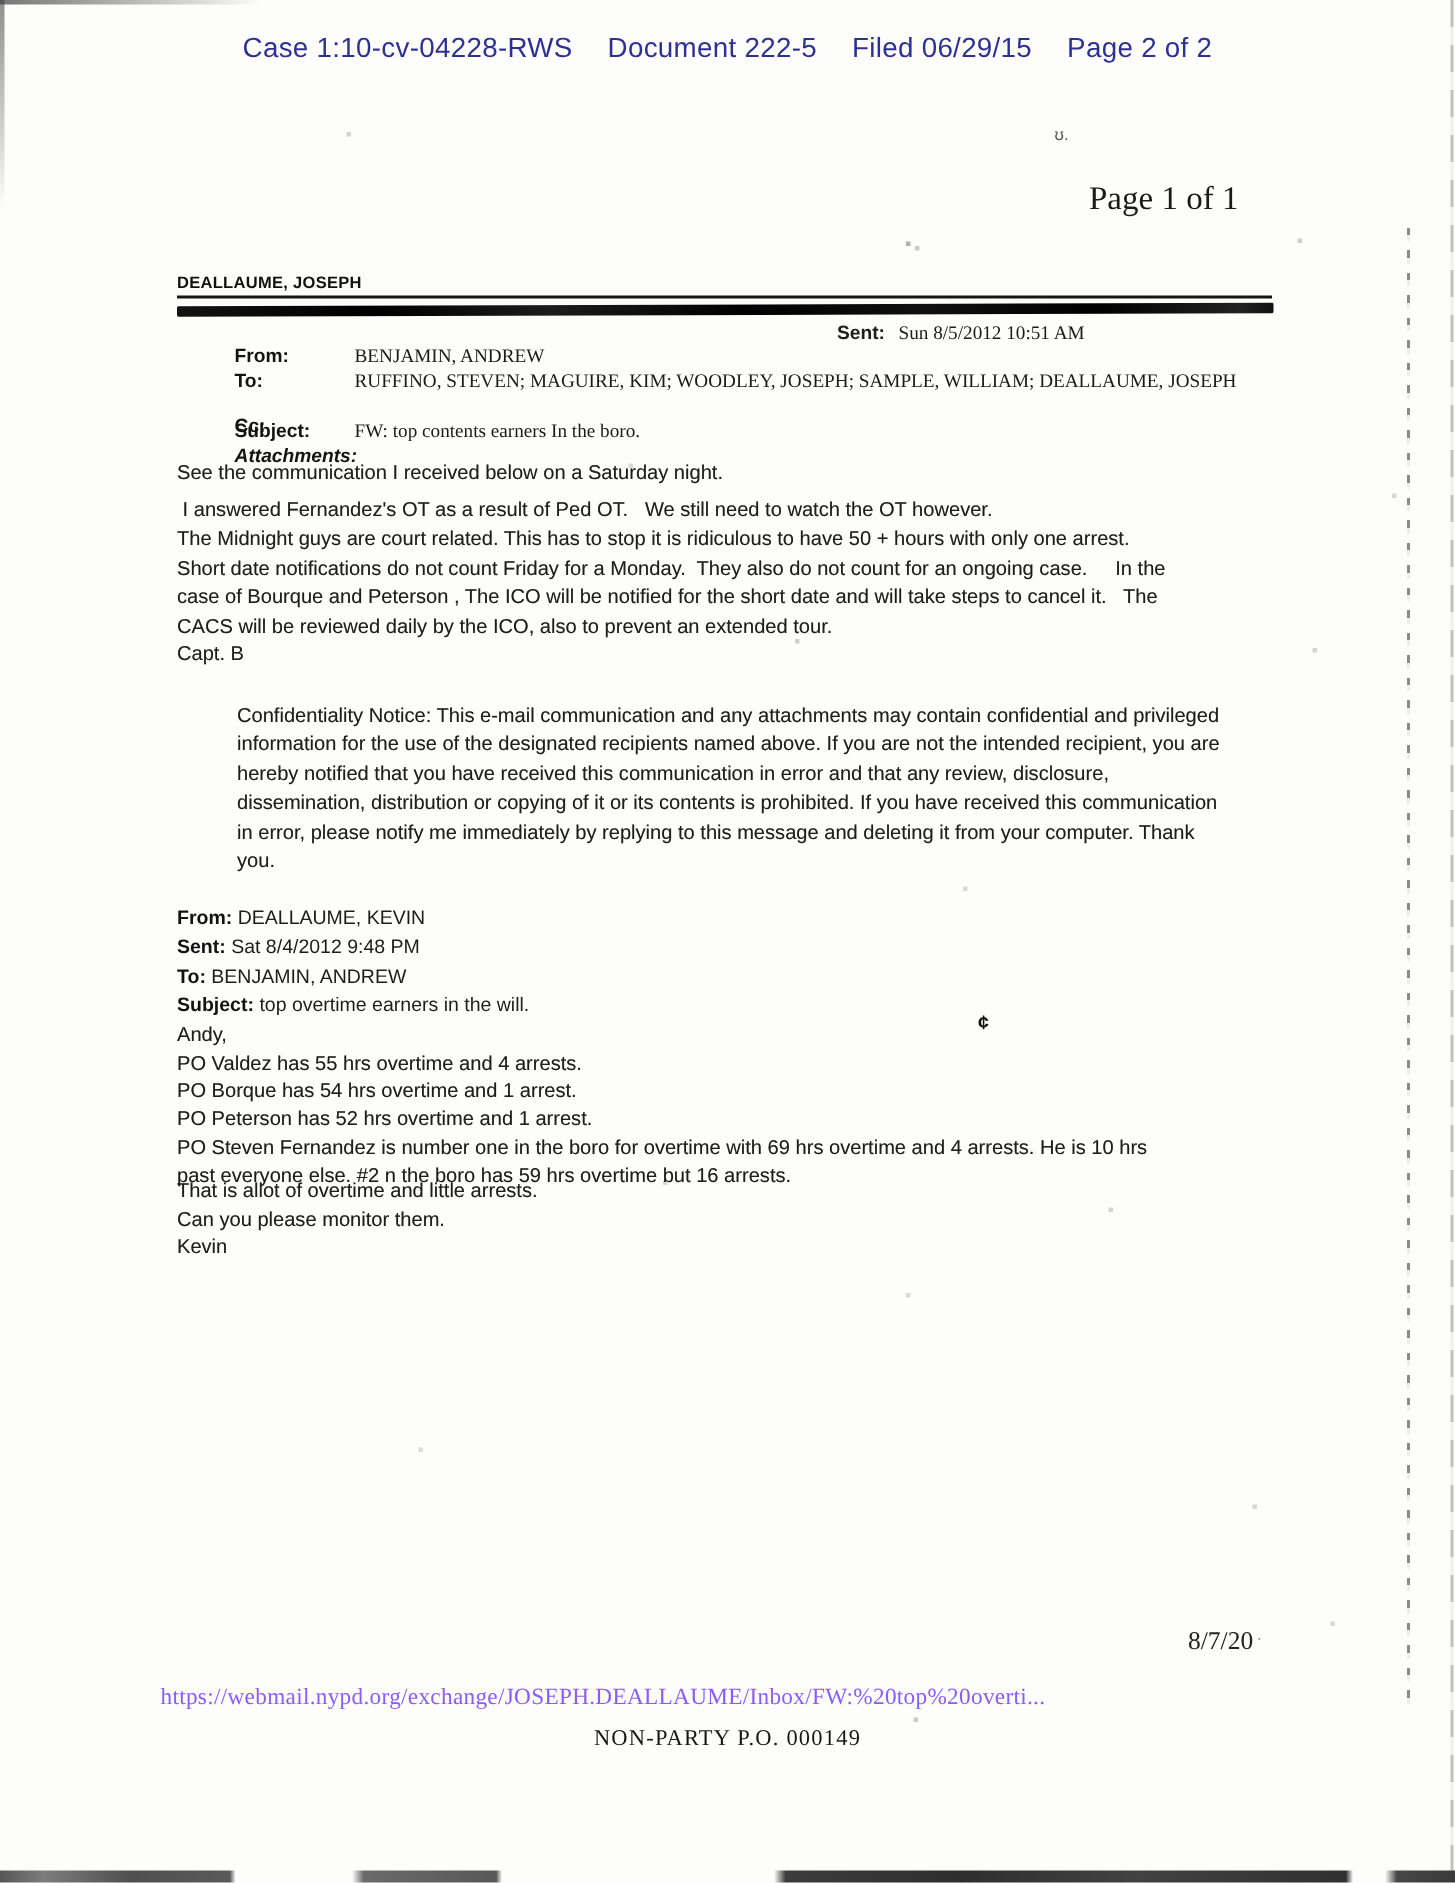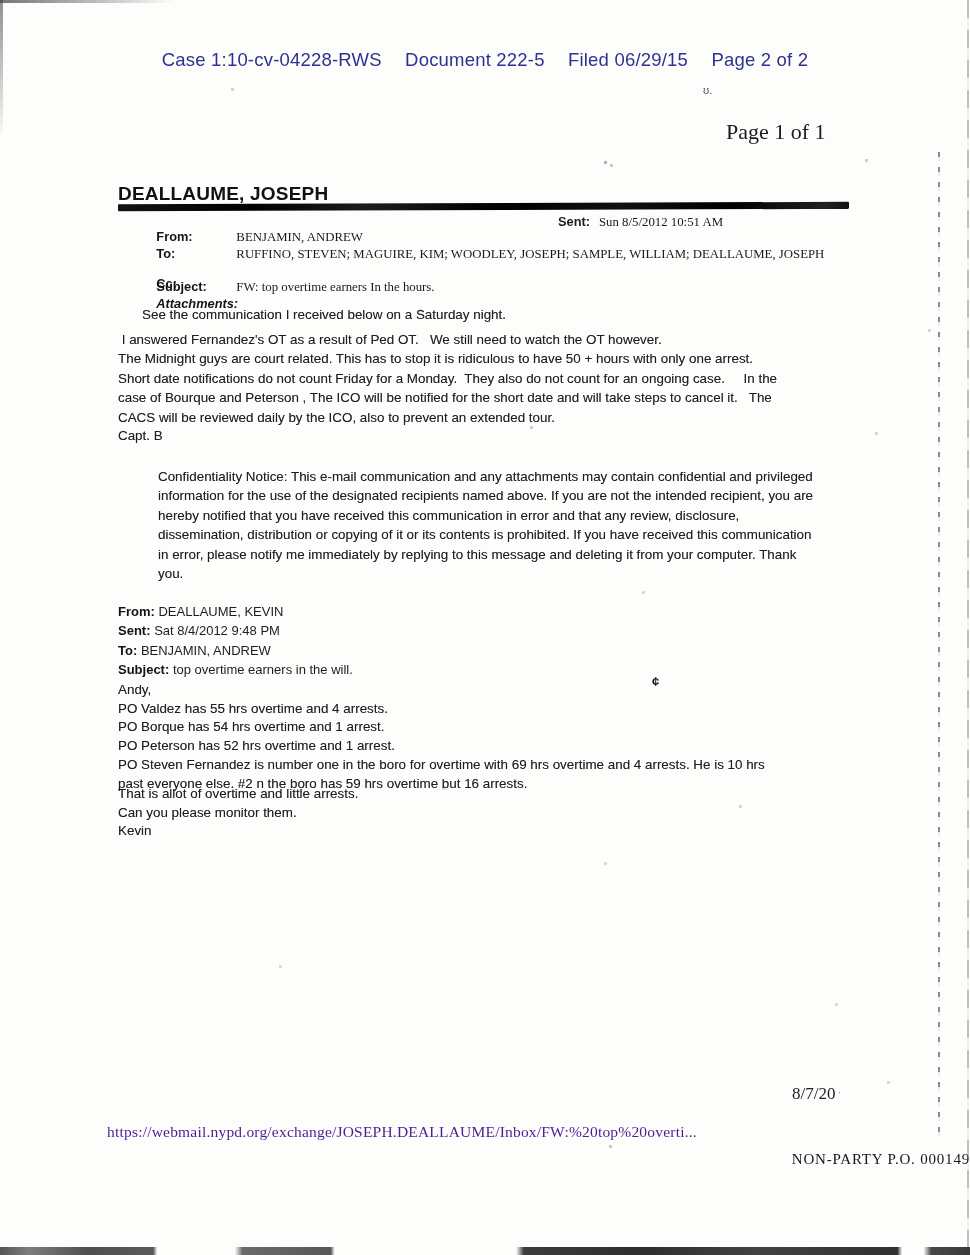--- a/index.html
+++ b/index.html
@@ -5,36 +5,36 @@
   html,body{margin:0;padding:0;}
   body{
     width:970px;height:1255px;position:relative;overflow:hidden;
     background:#fdfdfc;font-family:"Liberation Sans",sans-serif;color:#1d1d1d;
   }
   .page{position:absolute;inset:0;}
 
   
   .stamp{
     position:absolute;top:21px;left:0;width:100%;text-align:center;
-    color:#2e3192;font-size:18.5px;letter-spacing:.2px;white-space:nowrap;margin-top:28px;
+    color:#2e3192;font-size:18.5px;letter-spacing:.2px;white-space:nowrap;
   }
   .stamp span{margin:0 9px;}
 
   
   .page-label{
     position:absolute;left:726px;top:119px;
     font-family:"Liberation Serif",serif;font-size:22px;color:#1a1a1a;
   }
 
   
   .email-container{position:absolute;left:118px;top:183px;width:740px;}
   .email-container>div{position:absolute;left:0;}
 
   .owner{
-    top:0;width:730px;font-size:19px;font-weight:bold;color:#111;
+    top:0;width:730px;font-size:11px;font-weight:bold;color:#111;
     border-bottom:2px solid #161616;padding-bottom:2px;letter-spacing:.2px;
   }
   .rule-bar{
     top:20px;width:731px;height:7px;
     background:linear-gradient(90deg,#131313 0%,#000 18%,#1c1c1c 34%,#000 52%,#101010 68%,#000 84%,#222 97%,#111 100%);
     transform:rotate(-.18deg);border-radius:1px;
   }
   .hdr-row{font-size:12.8px;white-space:pre-wrap;}
   .hdr-row .lbl{display:inline-block;width:80px;margin-left:17px;font-weight:bold;color:#141414;}
   .hdr-row .val{color:#1a1a1a;font-family:Liberation Serif, serif;}
@@ -43,43 +43,43 @@
   .h-cc{top:78px;}
   .h-subject{top:81px;}
   .h-attach{top:98px;font-style:italic;}
   .sent-abs{position:absolute;left:440px;top:0;}
   .sent-abs .slbl{font-weight:bold;margin-right:9px;}
 
   .bodytext{
     font-size:13.4px;line-height:19.4px;color:#1e1e1e;white-space:pre-wrap;
     width:740px;text-shadow:0 0 .4px rgba(20,20,20,.4);
   }
-  .p1{top:122px;margin-left:24px;}
+  .p1{top:122px;}
   .p2{top:147px;}
   .sig{top:243px;}
   .conf{top:284px;margin-left:40px;}
 
   .e2hdr{top:419px;font-size:13px;line-height:19.3px;}
   .e2hdr .row{white-space:pre-wrap;}
   .e2hdr .blbl{font-weight:bold;color:#121212;}
   .b2{top:498px;line-height:18.7px;}
   .closing{top:602px;line-height:18.7px;}
 
   
   .footer-url{
     position:absolute;left:107px;top:1123px;
-    font-family:"Liberation Serif",serif;font-size:15.5px;color:#4c1d95;letter-spacing:.2px;
+    font-family:"Liberation Serif",serif;font-size:15.5px;color:#8b5cf6;letter-spacing:.2px;
   }
   .footer-date{
     position:absolute;left:792px;top:1084px;
     font-family:"Liberation Serif",serif;font-size:17px;color:#222;
   }
   .footer-date:after{content:"\2009\02d9";color:#777;font-size:11px;}
   .bates{
-    position:absolute;left:0;top:1151px;width:100%;text-align:right;
+    position:absolute;left:0;top:1151px;width:100%;text-align:center;
     font-family:"Liberation Serif",serif;font-size:15px;color:#161616;letter-spacing:.8px;
   }
 
   
   .v-dashed{
     position:absolute;left:938px;top:152px;width:2px;height:988px;
     background:repeating-linear-gradient(180deg,rgba(45,45,45,.55) 0 5px,rgba(45,45,45,.08) 5px 9px,transparent 9px 15px);
   }
   .right-edge{
     position:absolute;right:1px;top:0;width:2px;height:100%;
@@ -135,21 +135,21 @@
       <span class="lbl">From:</span><span class="val">BENJAMIN, ANDREW</span>
       <span class="sent-abs"><span class="slbl">Sent:</span><span class="val">Sun 8/5/2012 10:51 AM</span></span>
     </div>
     <div class="hdr-row h-to">
       <span class="lbl">To:</span><span class="val">RUFFINO, STEVEN; MAGUIRE, KIM; WOODLEY, JOSEPH; SAMPLE, WILLIAM; DEALLAUME, JOSEPH</span>
     </div>
     <div class="hdr-row h-cc">
       <span class="lbl">Cc:</span><span class="val"></span>
     </div>
     <div class="hdr-row h-subject">
-      <span class="lbl">Subject:</span><span class="val">FW: top overtime earners In the hours.</span>
+      <span class="lbl">Subject:</span><span class="val">FW: top contents earners In the boro.</span>
     </div>
     <div class="hdr-row h-attach">
       <span class="lbl" style="width:auto">Attachments:</span><span class="val"></span>
     </div>
 
     <div class="bodytext p1">See the communication I received below on a Saturday night.</div>
     <div class="bodytext p2"> I answered Fernandez's OT as a result of Ped OT.   We still need to watch the OT however.
 The Midnight guys are court related. This has to stop it is ridiculous to have 50 + hours with only one arrest.
 Short date notifications do not count Friday for a Monday.  They also do not count for an ongoing case.     In the
 case of Bourque and Peterson , The ICO will be notified for the short date and will take steps to cancel it.   The

